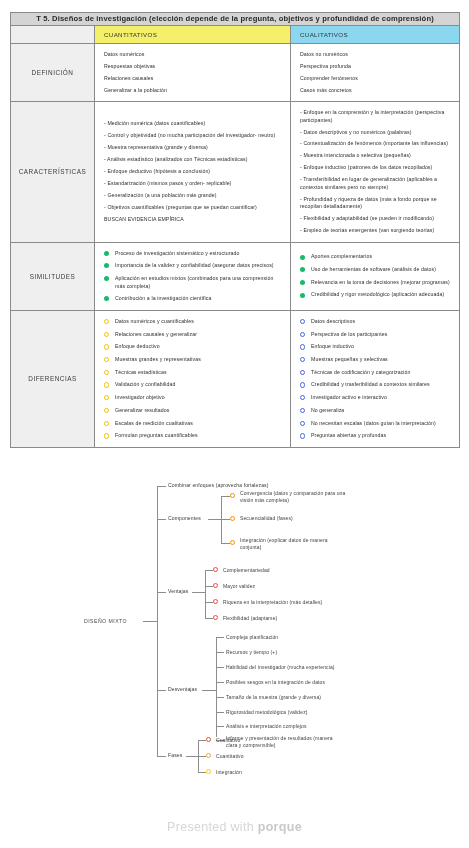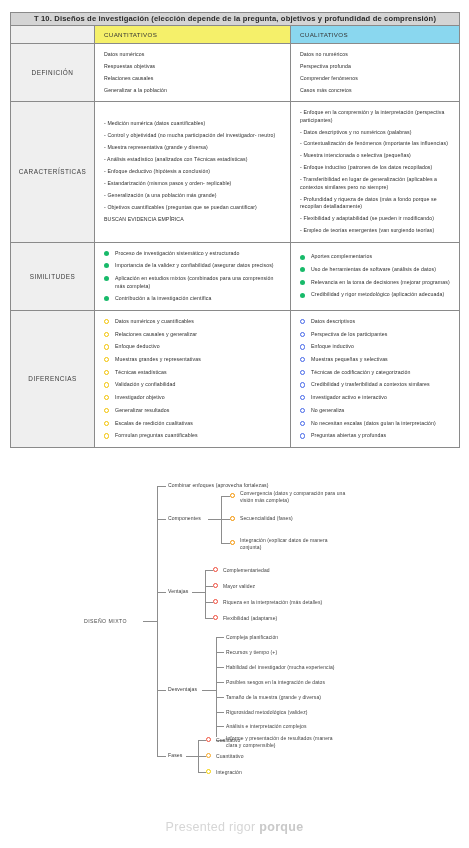--- a/index.html
+++ b/index.html
@@ -156,21 +156,21 @@
 
 <div class="table-wrap">
   <table class="matrix">
     <colgroup>
       <col class="col-label">
         <col class="col-quant">
         <col class="col-qual">
     </colgroup>
     <tbody>
       <tr>
-        <td colspan="3" class="title-cell">T 10. Diseños de investigación (elección depende de la pregunta, objetivos y profundidad de comprensión)</td>
+        <td colspan="3" class="title-cell">T 5. Diseños de investigación (elección depende de la pregunta, objetivos y profundidad de comprensión)</td>
       </tr>
       <tr>
         <td class="hdr-blank"></td>
         <td class="hdr-quant">
           <div class="hdr-text">CUANTITATIVOS</div>
         </td>
         <td class="hdr-qual">
           <div class="hdr-text">CUALITATIVOS</div>
         </td>
       </tr>
@@ -389,14 +389,14 @@
   <div class="bullet amber" style="left:206px; top:279.5px;"></div>
   <div class="node leaf" style="left:216px; top:279px;">Cuantitativo</div>
 
   <div class="hline" style="left:198px; top:298px; width:8px;"></div>
   <div class="bullet yellow" style="left:206px; top:295.5px;"></div>
   <div class="node leaf" style="left:216px; top:295px;">Integración</div>
 
 </div>
 
 <div class="footer">
-  <span>Presented rigor </span><b>porque</b>
+  <span>Presented with </span><b>porque</b>
 </div>
 
 </body></html>

